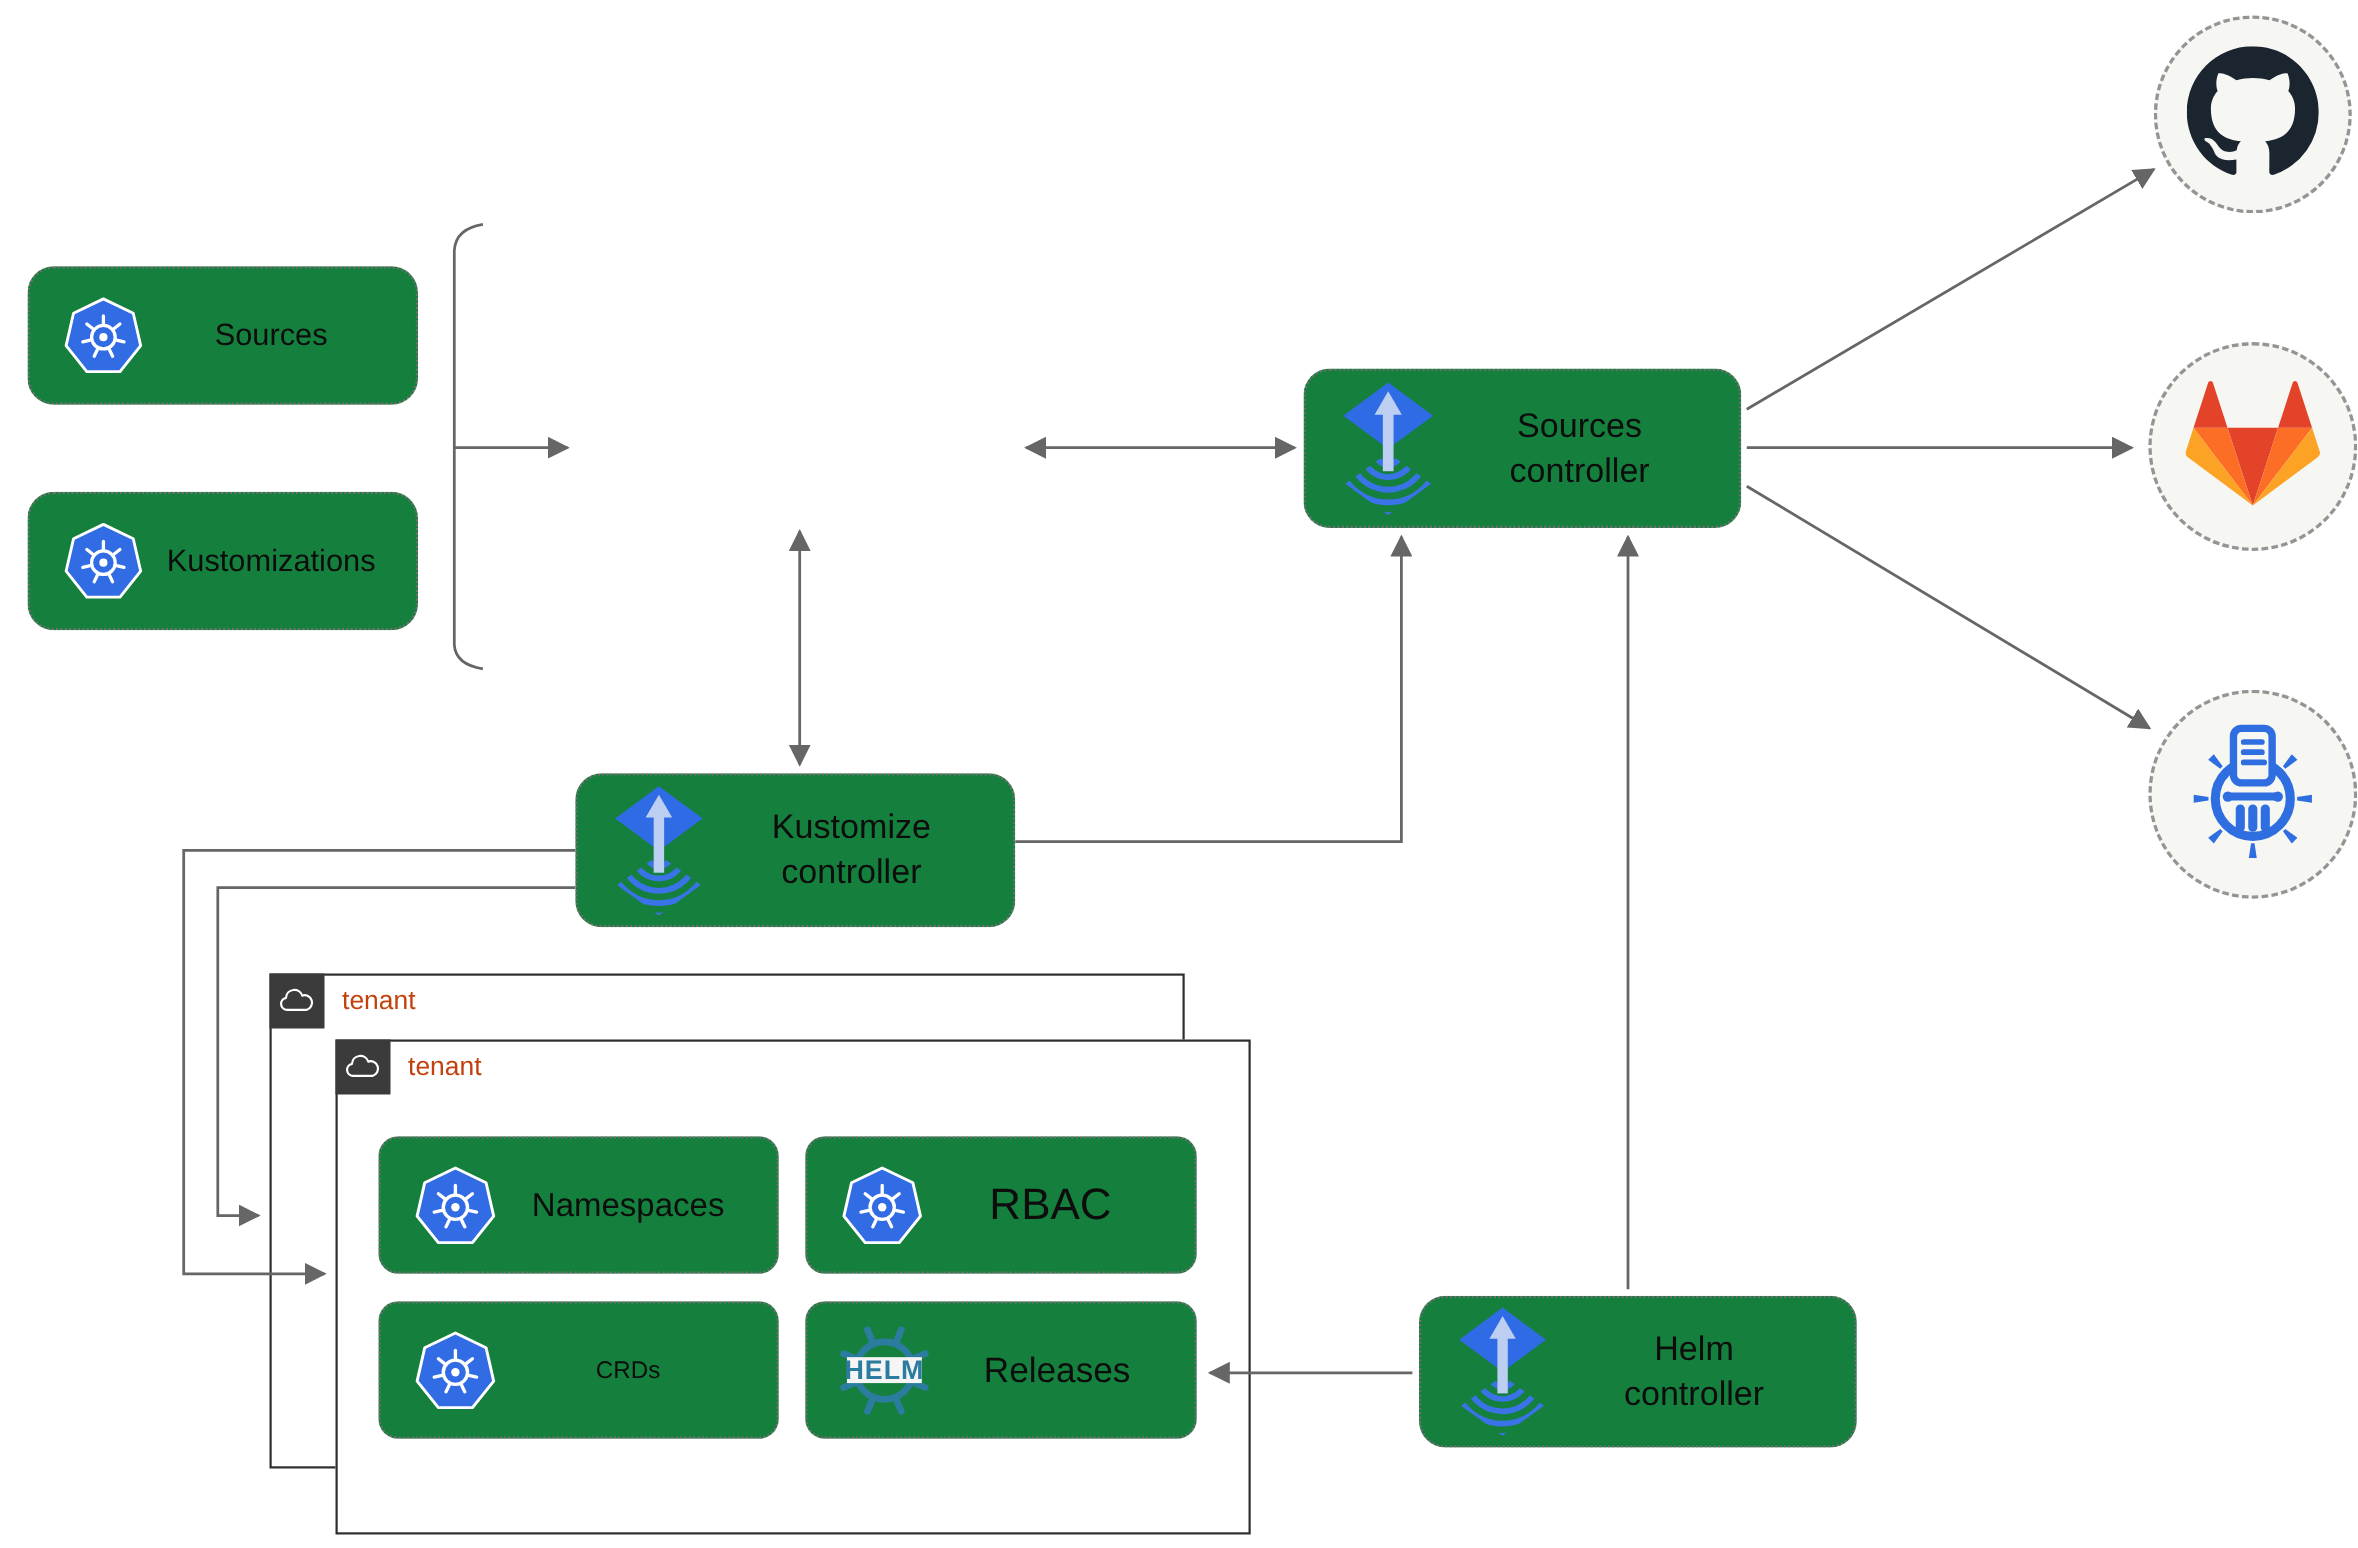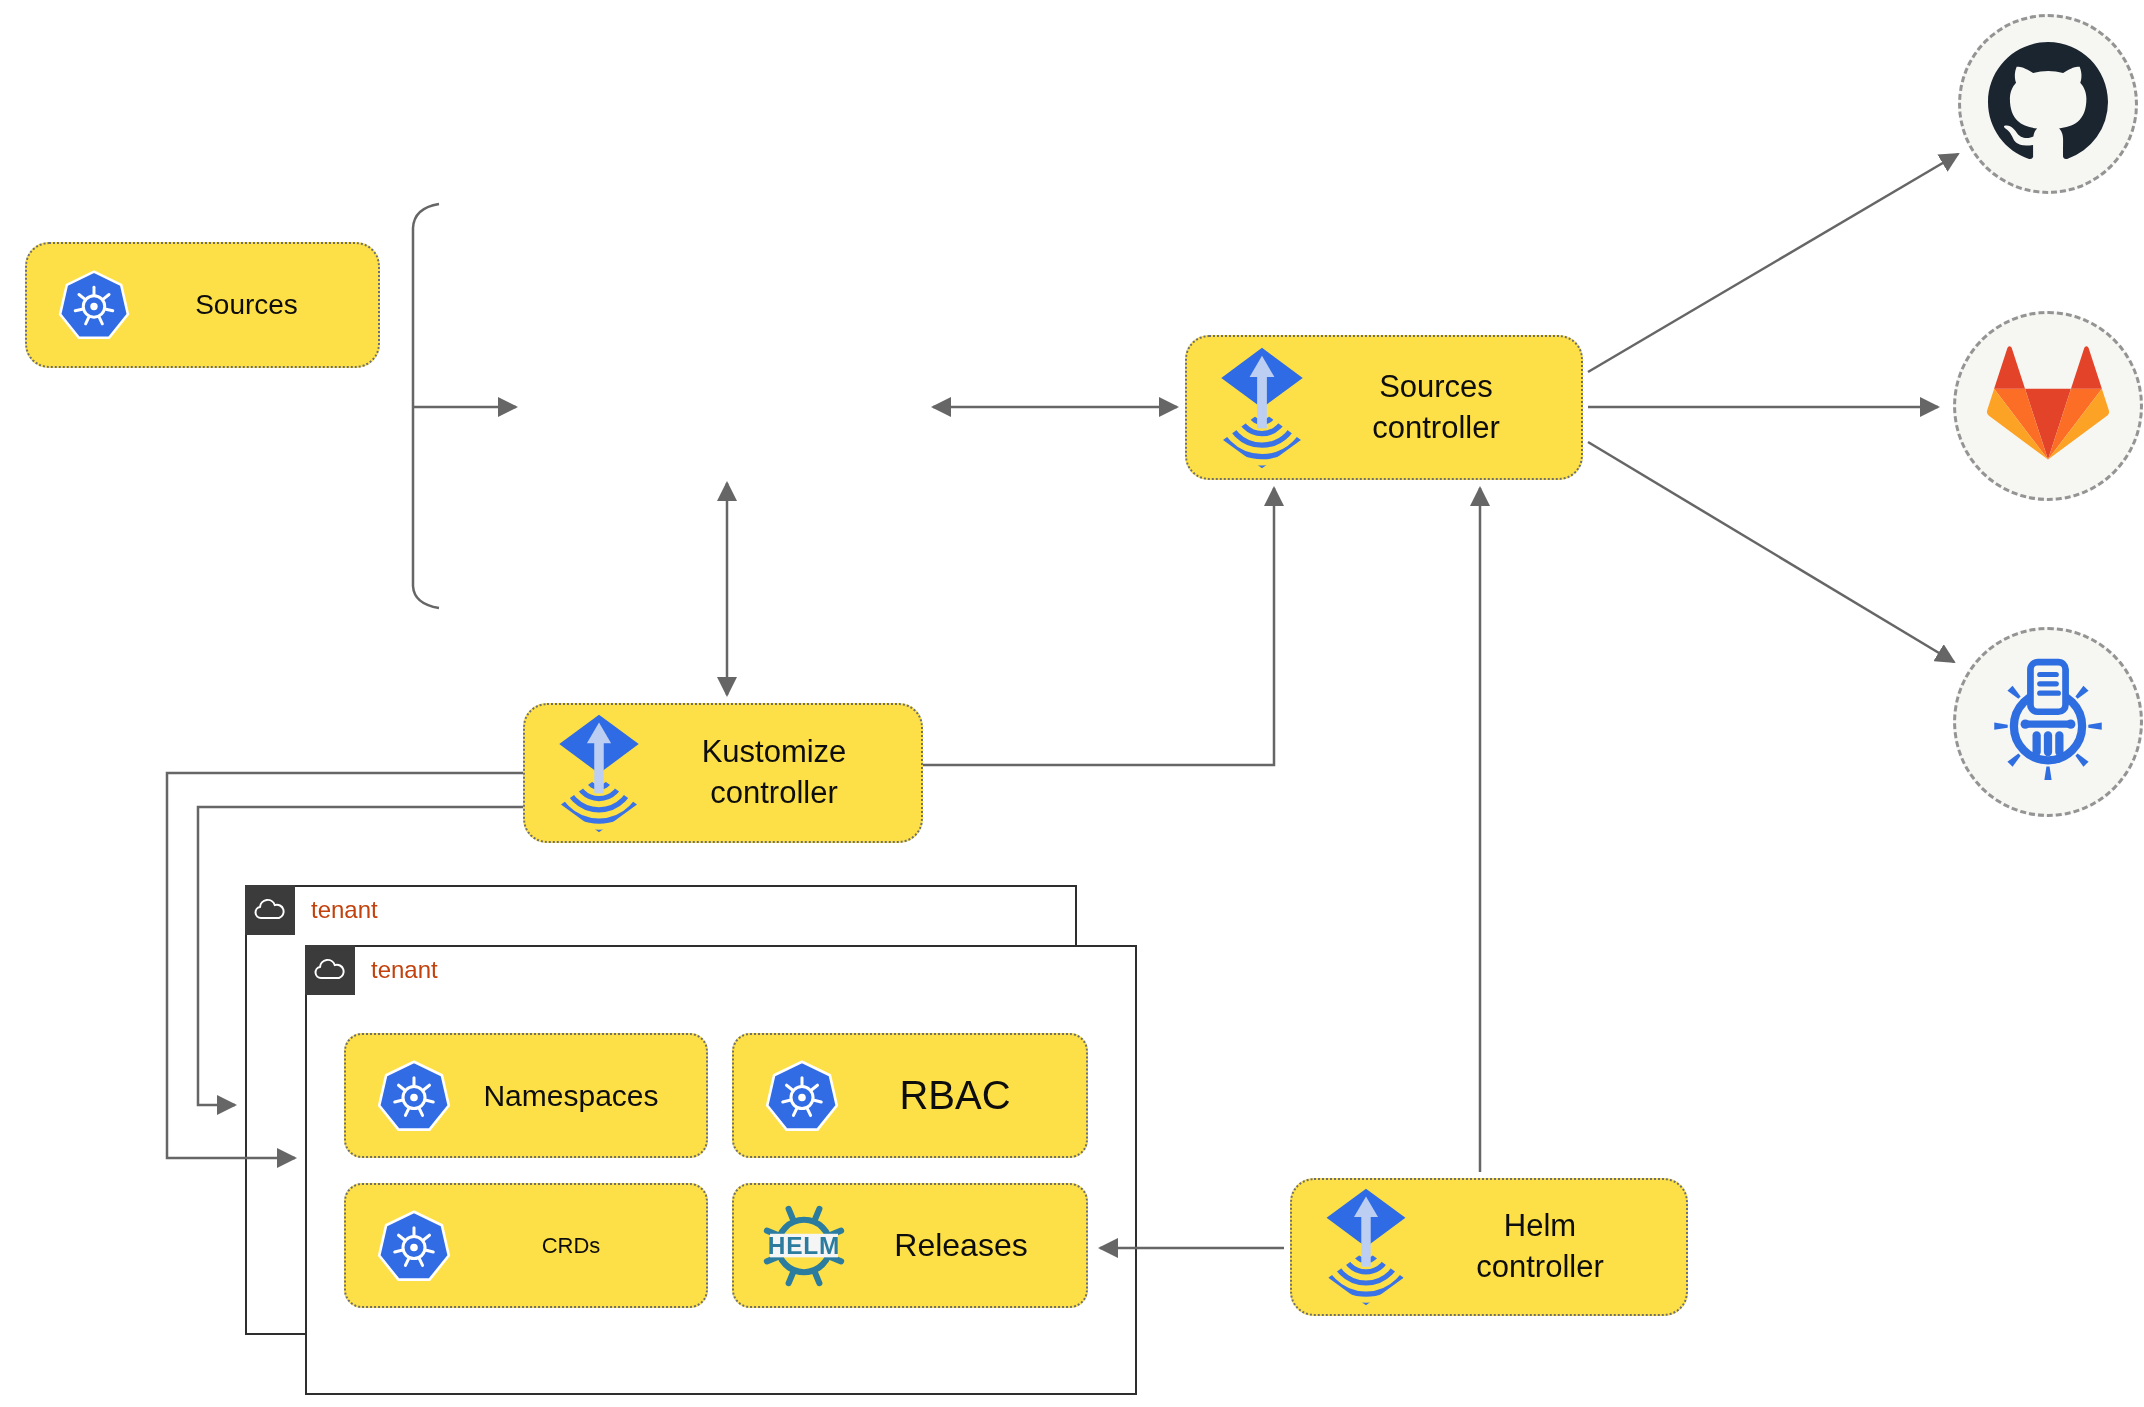--- a/index.html
+++ b/index.html
@@ -1,21 +1,21 @@
 <!DOCTYPE html>
 <html><head>
 <meta charset="utf-8">
 <style>
   html,body{margin:0;padding:0;background:#ffffff;}
   .stage{position:relative;width:2144px;height:1407px;background:#ffffff;overflow:hidden;
          font-family:"Liberation Sans", sans-serif;}
 
   
   .node{position:absolute;box-sizing:border-box;display:flex;align-items:center;
-        background:#fde047;border:2px dotted #6f6f6f;border-radius:24px;z-index:3;justify-content:flex-end;}
+        background:#15803d;border:2px dotted #6f6f6f;border-radius:24px;z-index:3;justify-content:flex-end;}
   .node .ic{flex:0 0 auto;margin-left:30px;display:flex;align-items:center;justify-content:center;}
   .node .lbl{flex:1;text-align:center;color:#0d0d0d;font-size:28px;padding-right:16px;}
   .node.big .lbl{font-size:31px;line-height:1.32;}
   .subnode{border-radius:18px;}
 
   
   .grp{position:absolute;box-sizing:border-box;background:#ffffff;border:2px solid #2e2e2e;z-index:1;}
   .grp .tab{position:absolute;top:-2px;left:-2px;width:50px;height:50px;background:#3b3b3b;
             display:flex;align-items:center;justify-content:center;}
   .grp .glbl{position:absolute;top:-2px;left:64px;height:50px;display:flex;align-items:center;
@@ -104,20 +104,39 @@
           <line x1="50" y1="35.5" x2="50" y2="26" transform="rotate(154.29 50 52)"></line>
           <line x1="50" y1="35.5" x2="50" y2="26" transform="rotate(205.71 50 52)"></line>
           <line x1="50" y1="35.5" x2="50" y2="26" transform="rotate(257.14 50 52)"></line>
           <line x1="50" y1="35.5" x2="50" y2="26" transform="rotate(308.57 50 52)"></line>
         </g>
       </svg>
     </span>
     <span class="lbl">Sources</span>
   </div>
 
+  <div class="node" style="left:25px;top:447px;width:355px;height:126px;">
+    <span class="ic">
+      <svg width="74" height="74" viewBox="0 0 100 100">
+        <polygon points="50,5 86.7,22.7 95.8,62.5 70.4,94.3 29.6,94.3 4.2,62.5 13.3,22.7" fill="#326ce5" stroke="#ffffff" stroke-width="3.5" stroke-linejoin="round"></polygon>
+        <circle cx="50" cy="52" r="14.5" fill="none" stroke="#ffffff" stroke-width="4"></circle>
+        <circle cx="50" cy="52" r="5" fill="#ffffff"></circle>
+        <g stroke="#ffffff" stroke-width="4" stroke-linecap="round">
+          <line x1="50" y1="35.5" x2="50" y2="26"></line>
+          <line x1="50" y1="35.5" x2="50" y2="26" transform="rotate(51.43 50 52)"></line>
+          <line x1="50" y1="35.5" x2="50" y2="26" transform="rotate(102.86 50 52)"></line>
+          <line x1="50" y1="35.5" x2="50" y2="26" transform="rotate(154.29 50 52)"></line>
+          <line x1="50" y1="35.5" x2="50" y2="26" transform="rotate(205.71 50 52)"></line>
+          <line x1="50" y1="35.5" x2="50" y2="26" transform="rotate(257.14 50 52)"></line>
+          <line x1="50" y1="35.5" x2="50" y2="26" transform="rotate(308.57 50 52)"></line>
+        </g>
+      </svg>
+    </span>
+    <span class="lbl">Kustomizations</span>
+  </div>
 
 
   <div class="node big" style="left:1185px;top:335px;width:398px;height:145px;">
     <span class="ic">
       <svg width="90" height="124" viewBox="0 0 100 140">
         <polygon points="50,2 96,36 50,70 4,36" fill="#2f6be4"></polygon>
         <g clip-path="url(#fluxclip)" stroke="#3a73e8" stroke-width="6" fill="none">
           <circle cx="50" cy="72" r="14"></circle>
             <circle cx="50" cy="72" r="27"></circle>
           <circle cx="50" cy="72" r="40"></circle>

